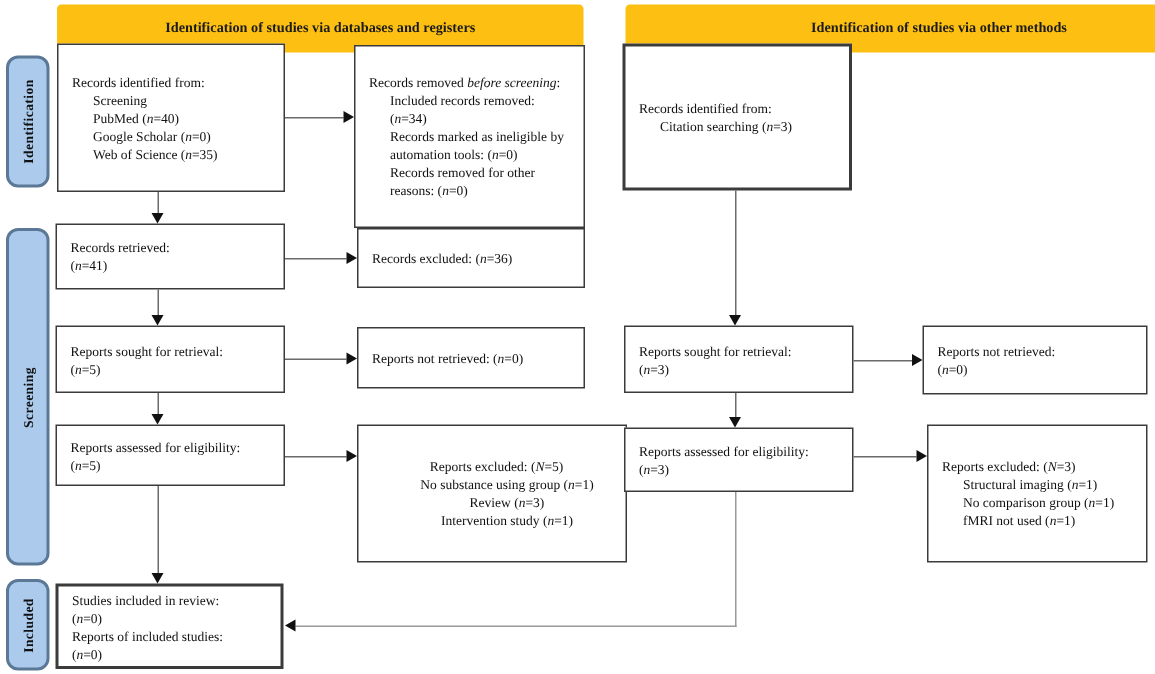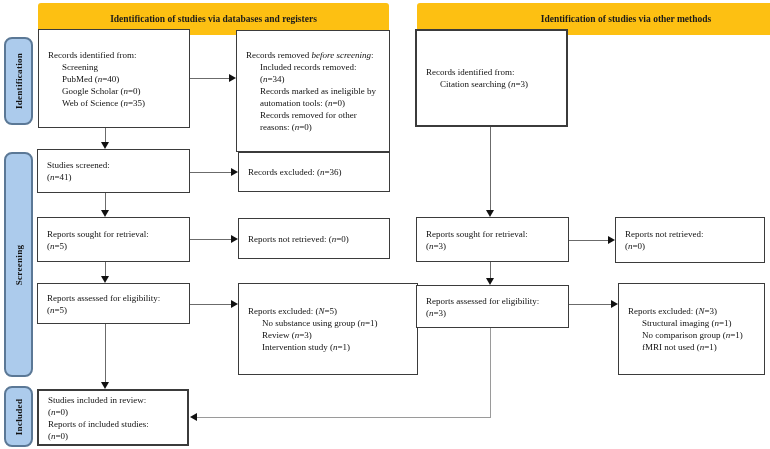--- a/index.html
+++ b/index.html
@@ -43,21 +43,21 @@
   .box.thick{border-width:2px;}
   .ln{font-size:9px;line-height:12px;color:#111;white-space:nowrap;}
   .ln.ind{padding-left:14px;}
   #b-l1{left:38px;top:29px;width:152px;height:99px;}
   #b-l2{left:236px;top:30px;width:154px;height:122px;}
   #b-l3{left:37px;top:149px;width:153px;height:44px;}
   #b-l4{left:238px;top:152px;width:152px;height:40px;}
   #b-l5{left:37px;top:217px;width:153px;height:45px;}
   #b-l6{left:238px;top:218px;width:152px;height:41px;}
   #b-l7{left:37px;top:283px;width:153px;height:41px;}
-  #b-l8{left:238px;top:283px;width:180px;height:92px;}
+  #b-l8{left:238px;top:283px;width:180px;height:92px;text-align:center;}
   #b-l9{left:37px;top:389px;width:152px;height:57px;}
   #b-r1{left:415px;top:29px;width:153px;height:98px;}
   #b-r2{left:416px;top:217px;width:153px;height:45px;}
   #b-r3{left:615px;top:217px;width:150px;height:46px;}
   #b-r4{left:416px;top:285px;width:153px;height:43px;}
   #b-r5{left:618px;top:283px;width:147px;height:92px;}
   .vline{position:absolute;width:1px;background:var(--line);}
   .hline{position:absolute;height:1px;background:var(--line);}
   .gray{background:var(--line-light);}
   .ah-d{position:absolute;width:0;height:0;border-left:4px solid transparent;border-right:4px solid transparent;border-top:7px solid var(--head);}
@@ -94,21 +94,21 @@
     <div class="ln">Records removed <i>before screening</i>:</div>
     <div class="ln ind">Included records removed:</div>
     <div class="ln ind">(<i>n</i>=34)</div>
     <div class="ln ind">Records marked as ineligible by</div>
     <div class="ln ind">automation tools: (<i>n</i>=0)</div>
     <div class="ln ind">Records removed for other</div>
     <div class="ln ind">reasons: (<i>n</i>=0)</div>
   </div>
 
   <div class="box" id="b-l3">
-    <div class="ln">Studies screened:</div>
+    <div class="ln">Records retrieved:</div>
     <div class="ln">(<i>n</i>=41)</div>
   </div>
 
   <div class="box" id="b-l4">
     <div class="ln">Records excluded: (<i>n</i>=36)</div>
   </div>
 
   <div class="box" id="b-l5">
     <div class="ln">Reports sought for retrieval:</div>
     <div class="ln">(<i>n</i>=5)</div>

